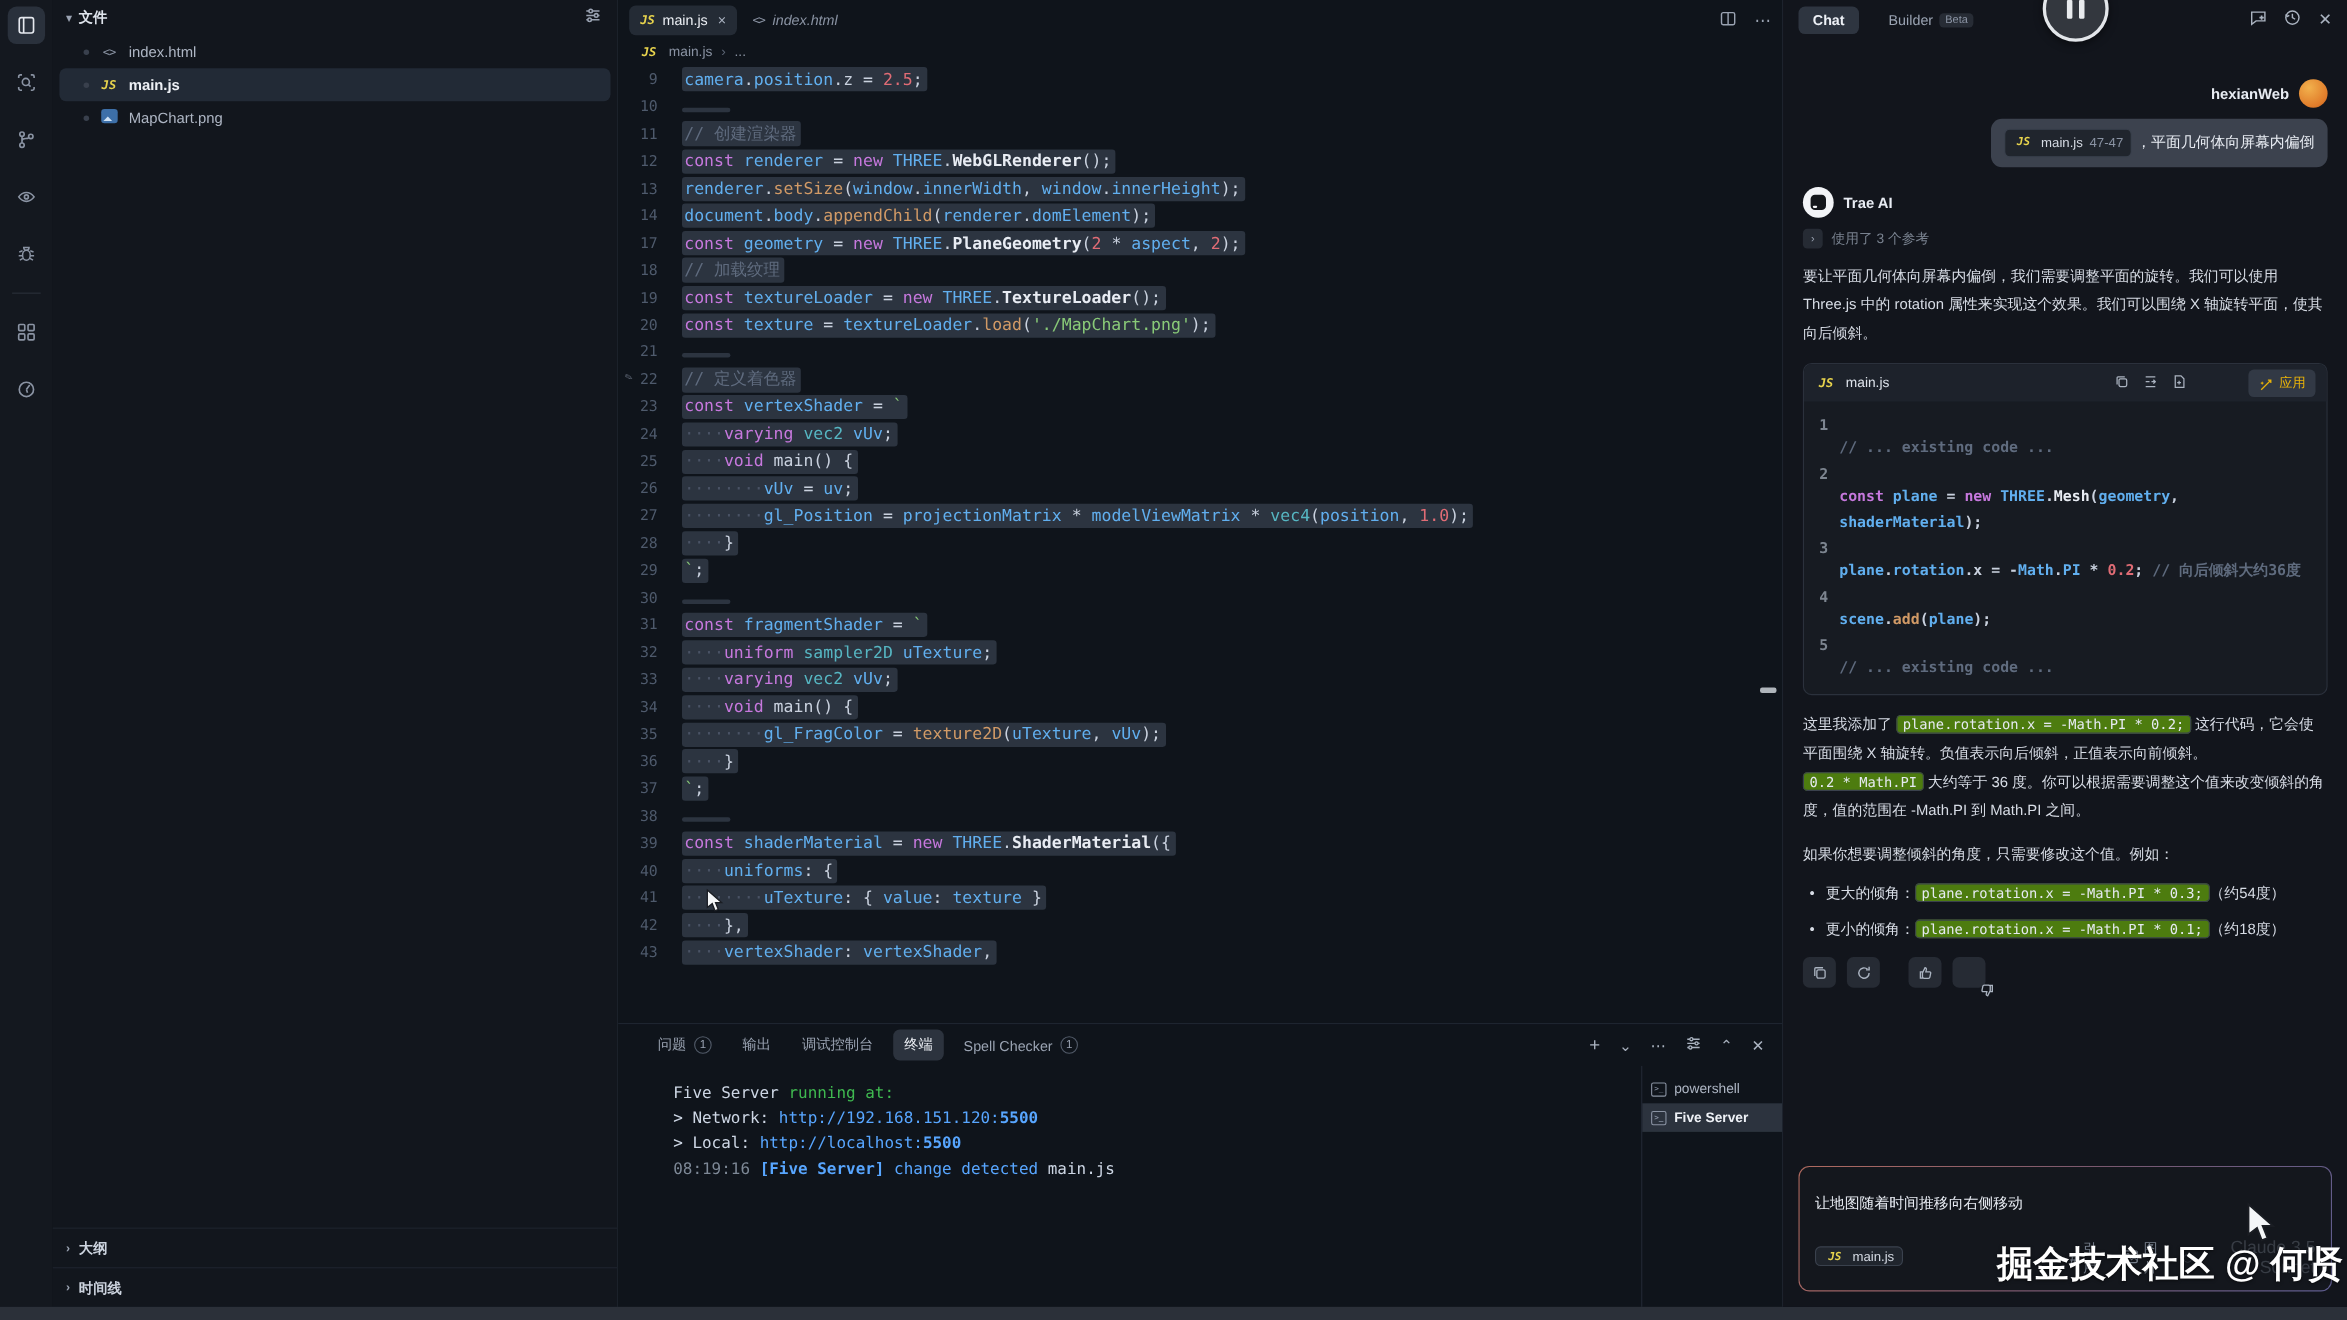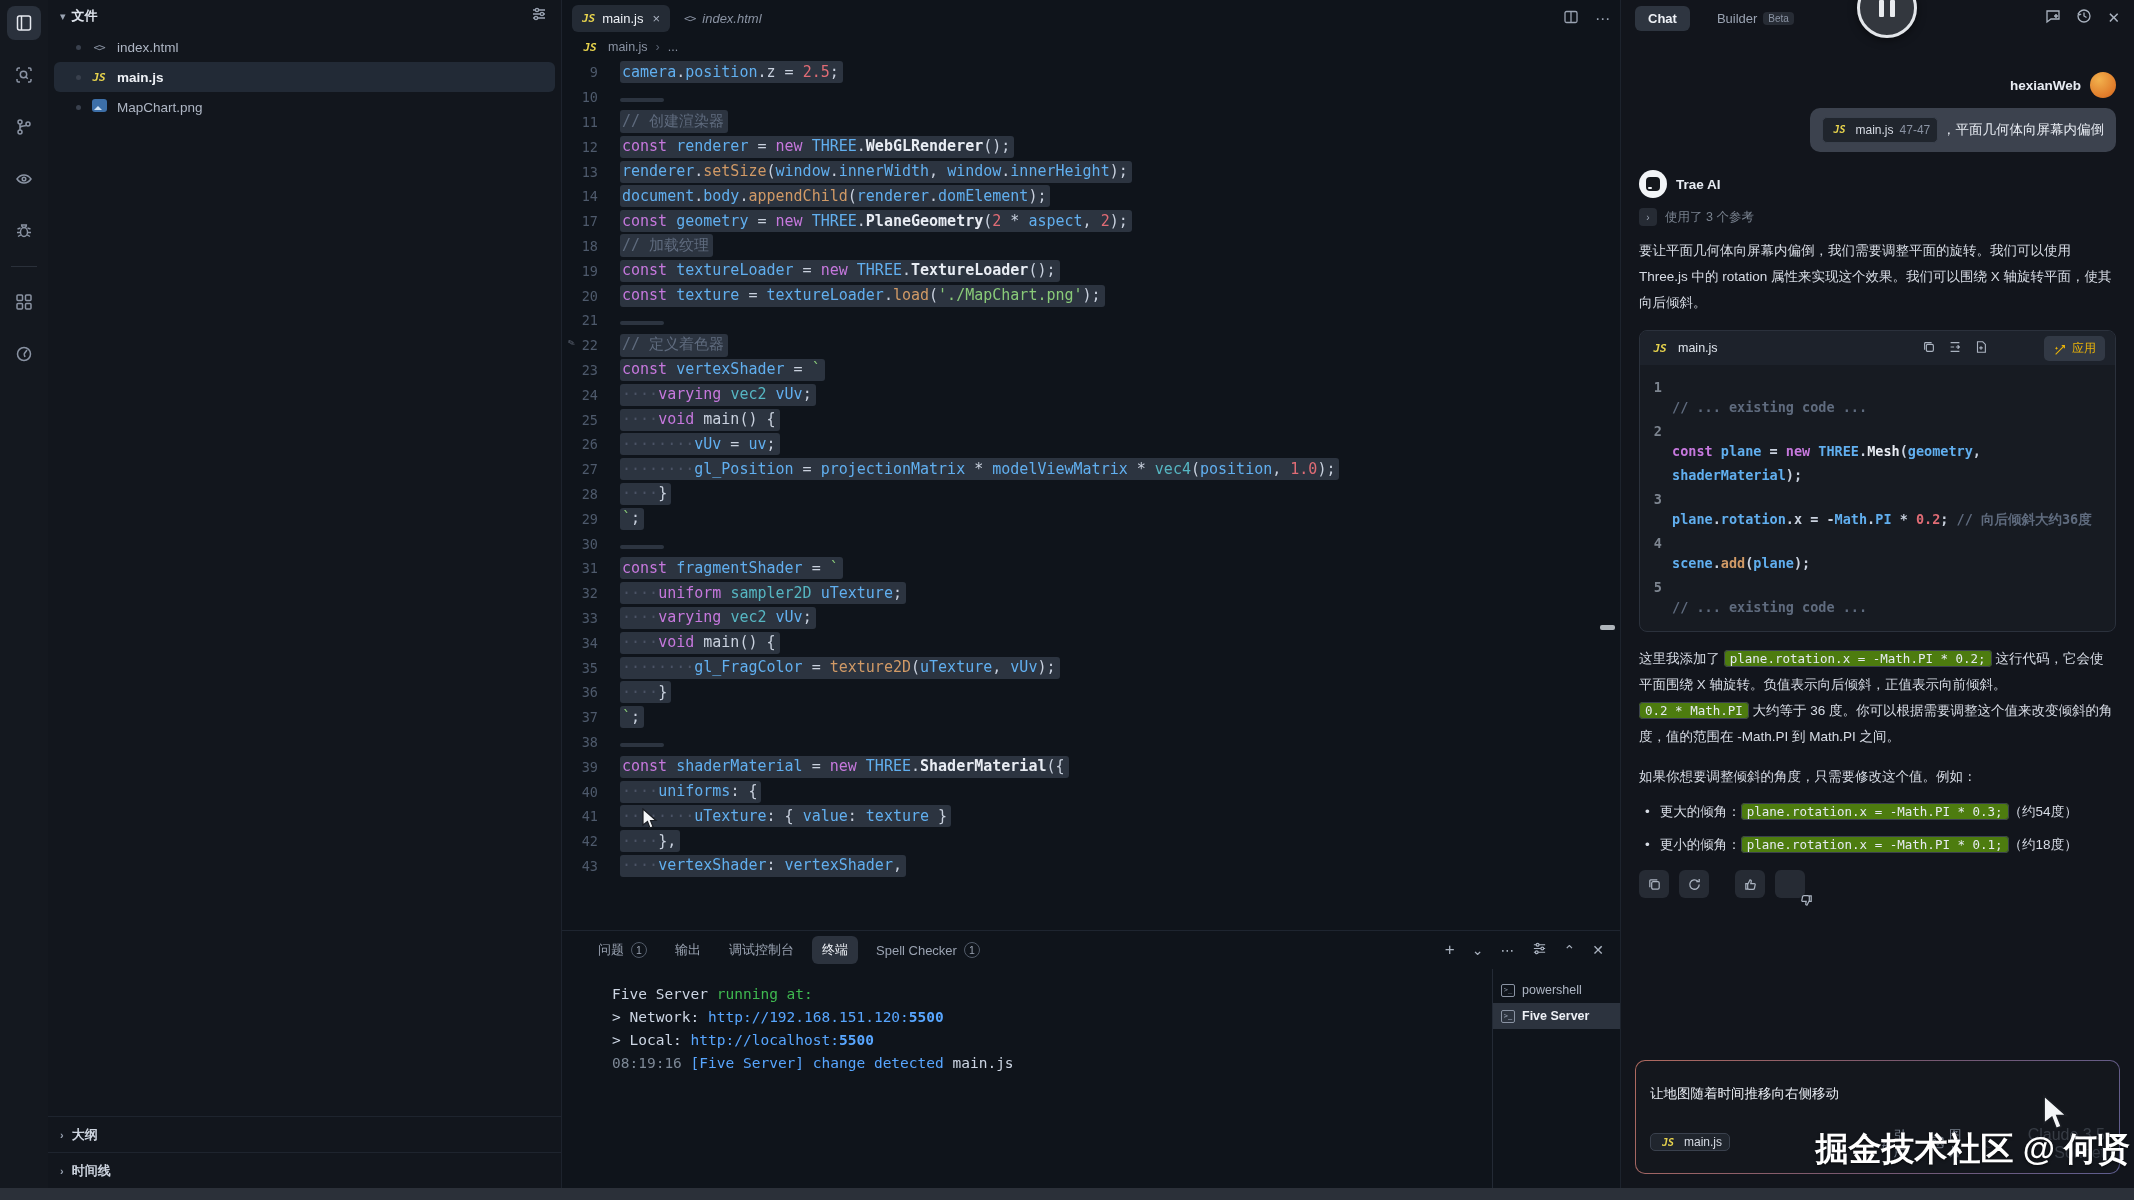--- a/index.html
+++ b/index.html
@@ -62,21 +62,21 @@
   .panel { height:258px; border-top:1px solid #1e2530; display:flex; flex-direction:column; }
   .panel-tabs { height:38px; display:flex; align-items:center; gap:8px; padding:0 16px 0 26px; }
   .ptab { display:flex; align-items:center; gap:7px; font-size:13px; color:#9aa3b2; padding:5px 10px; border-radius:6px; }
   .ptab.active { background:#2c333e; color:#eef1f6; }
   .pbadge { min-width:16px; height:16px; border-radius:8px; border:1px solid #525b69; color:#9aa3b2; font-size:10.5px; display:flex; align-items:center; justify-content:center; padding:0 4px; }
   .panel-actions { margin-left:auto; display:flex; align-items:center; gap:17px; color:#aab3c0; font-size:14px; }
   .panel-body { flex:1; display:flex; min-height:0; }
   .term-out { flex:1; padding:14px 0 0 50px; font-family:"DejaVu Sans Mono",monospace; font-size:14.5px; line-height:23px; }
   .t-fg { color:#cdd6e4; } .t-green { color:#3fb950; } .t-link { color:#58a6ff; }
   .t-linkb { color:#58a6ff; font-weight:bold; } .t-dim { color:#7d8896; }
-  .t-blueb { color:#58a6ff; font-weight:normal; } .t-blue { color:#58a6ff; }
+  .t-blueb { color:#58a6ff; font-weight:bold; } .t-blue { color:#58a6ff; }
   .term-list { width:128px; border-left:1px solid #232a35; padding-top:8px; }
   .sess { height:26px; display:flex; align-items:center; gap:7px; padding:0 8px; font-size:12.5px; color:#aeb6c4; }
   .sess.selected { background:#2c333e; color:#eef1f6; font-weight:bold; }
   .sess-ico { width:14px; height:13px; border:1px solid #8a93a3; border-radius:2px; font-size:7px; line-height:11px; text-align:center; color:#8a93a3; font-family:"DejaVu Sans Mono",monospace; flex:0 0 auto;}
 
   
   .chat { width:514px; background:#12151c; position:relative; display:flex; flex-direction:column; border-left:1px solid #1d232d; }
   .chat-header { height:36px; display:flex; align-items:center; gap:14px; padding:0 14px; }
   .chat-tab { font-size:13px; color:#9aa3b2; padding:5px 13px; border-radius:6px; display:flex; align-items:center; gap:6px; }
   .chat-tab.active { background:#2e3540; color:#eef1f6; font-weight:bold;justify-content:center; }

